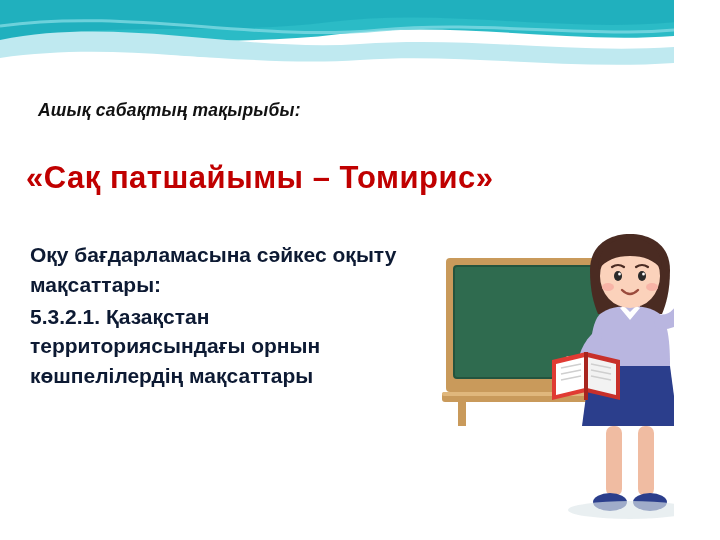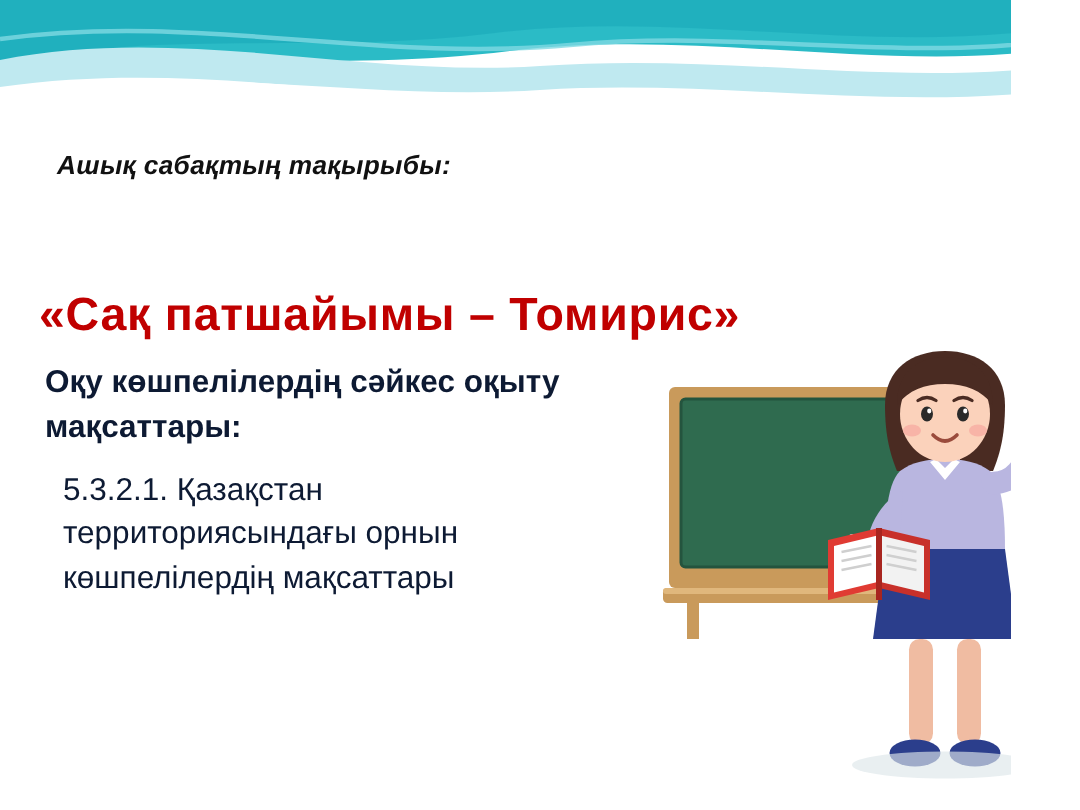--- a/index.html
+++ b/index.html
@@ -46,21 +46,21 @@
     font-weight: bold;
     font-size: 17.5px;
     color: #111111;
     letter-spacing: 0.2px;
   }
 
   
   .main-title {
     position: absolute;
     left: 26px;
-    top: 192px;
+    top: 160px;
     font-family: "Liberation Sans", sans-serif;
     font-weight: bold;
     font-size: 31px;
     color: #C00000;
     letter-spacing: 0.5px;
     white-space: nowrap;
   }
 
   
   .body-block {
@@ -71,22 +71,22 @@
     color: #0D1A33;
     font-family: "Liberation Sans", sans-serif;
     font-size: 21px;
     line-height: 1.42;
   }
   .body-block .lead {
     font-weight: bold;
     margin: 0 0 2px 0;
   }
   .body-block .objective {
-    font-weight: normal;
-    margin: 12px;
+    font-weight: bold;
+    margin: 0;
   }
   .body-block .objective .line { display: block; }
 
   
   .illustration {
     position: absolute;
     left: 440px;
     top: 230px;
     width: 268px;
     height: 296px;
@@ -118,21 +118,21 @@
       <path d="M0,26 C130,8 250,42 380,30 C500,19 610,44 720,24" fill="none" stroke="#7FD9E2" stroke-width="3" opacity="0.8"></path>
     </svg>
   </div>
 
   <div class="subtitle">Ашық сабақтың тақырыбы:</div>
 
   <div class="main-title">«Сақ  патшайымы – Томирис»</div>
 
   <div class="body-block">
     <p class="lead">
-      <span class="line">Оқу көшпелілердің сәйкес</span>
+      <span class="line">Оқу бағдарламасына сәйкес</span>
       <span class="line">оқыту мақсаттары:</span>
     </p>
     <p class="objective">
       <span class="line">5.3.2.1.  Қазақстан</span>
       <span class="line">территориясындағы  орнын</span>
       <span class="line">көшпелілердің  мақсаттары</span>
     </p>
   </div>
 
   <div class="illustration">

